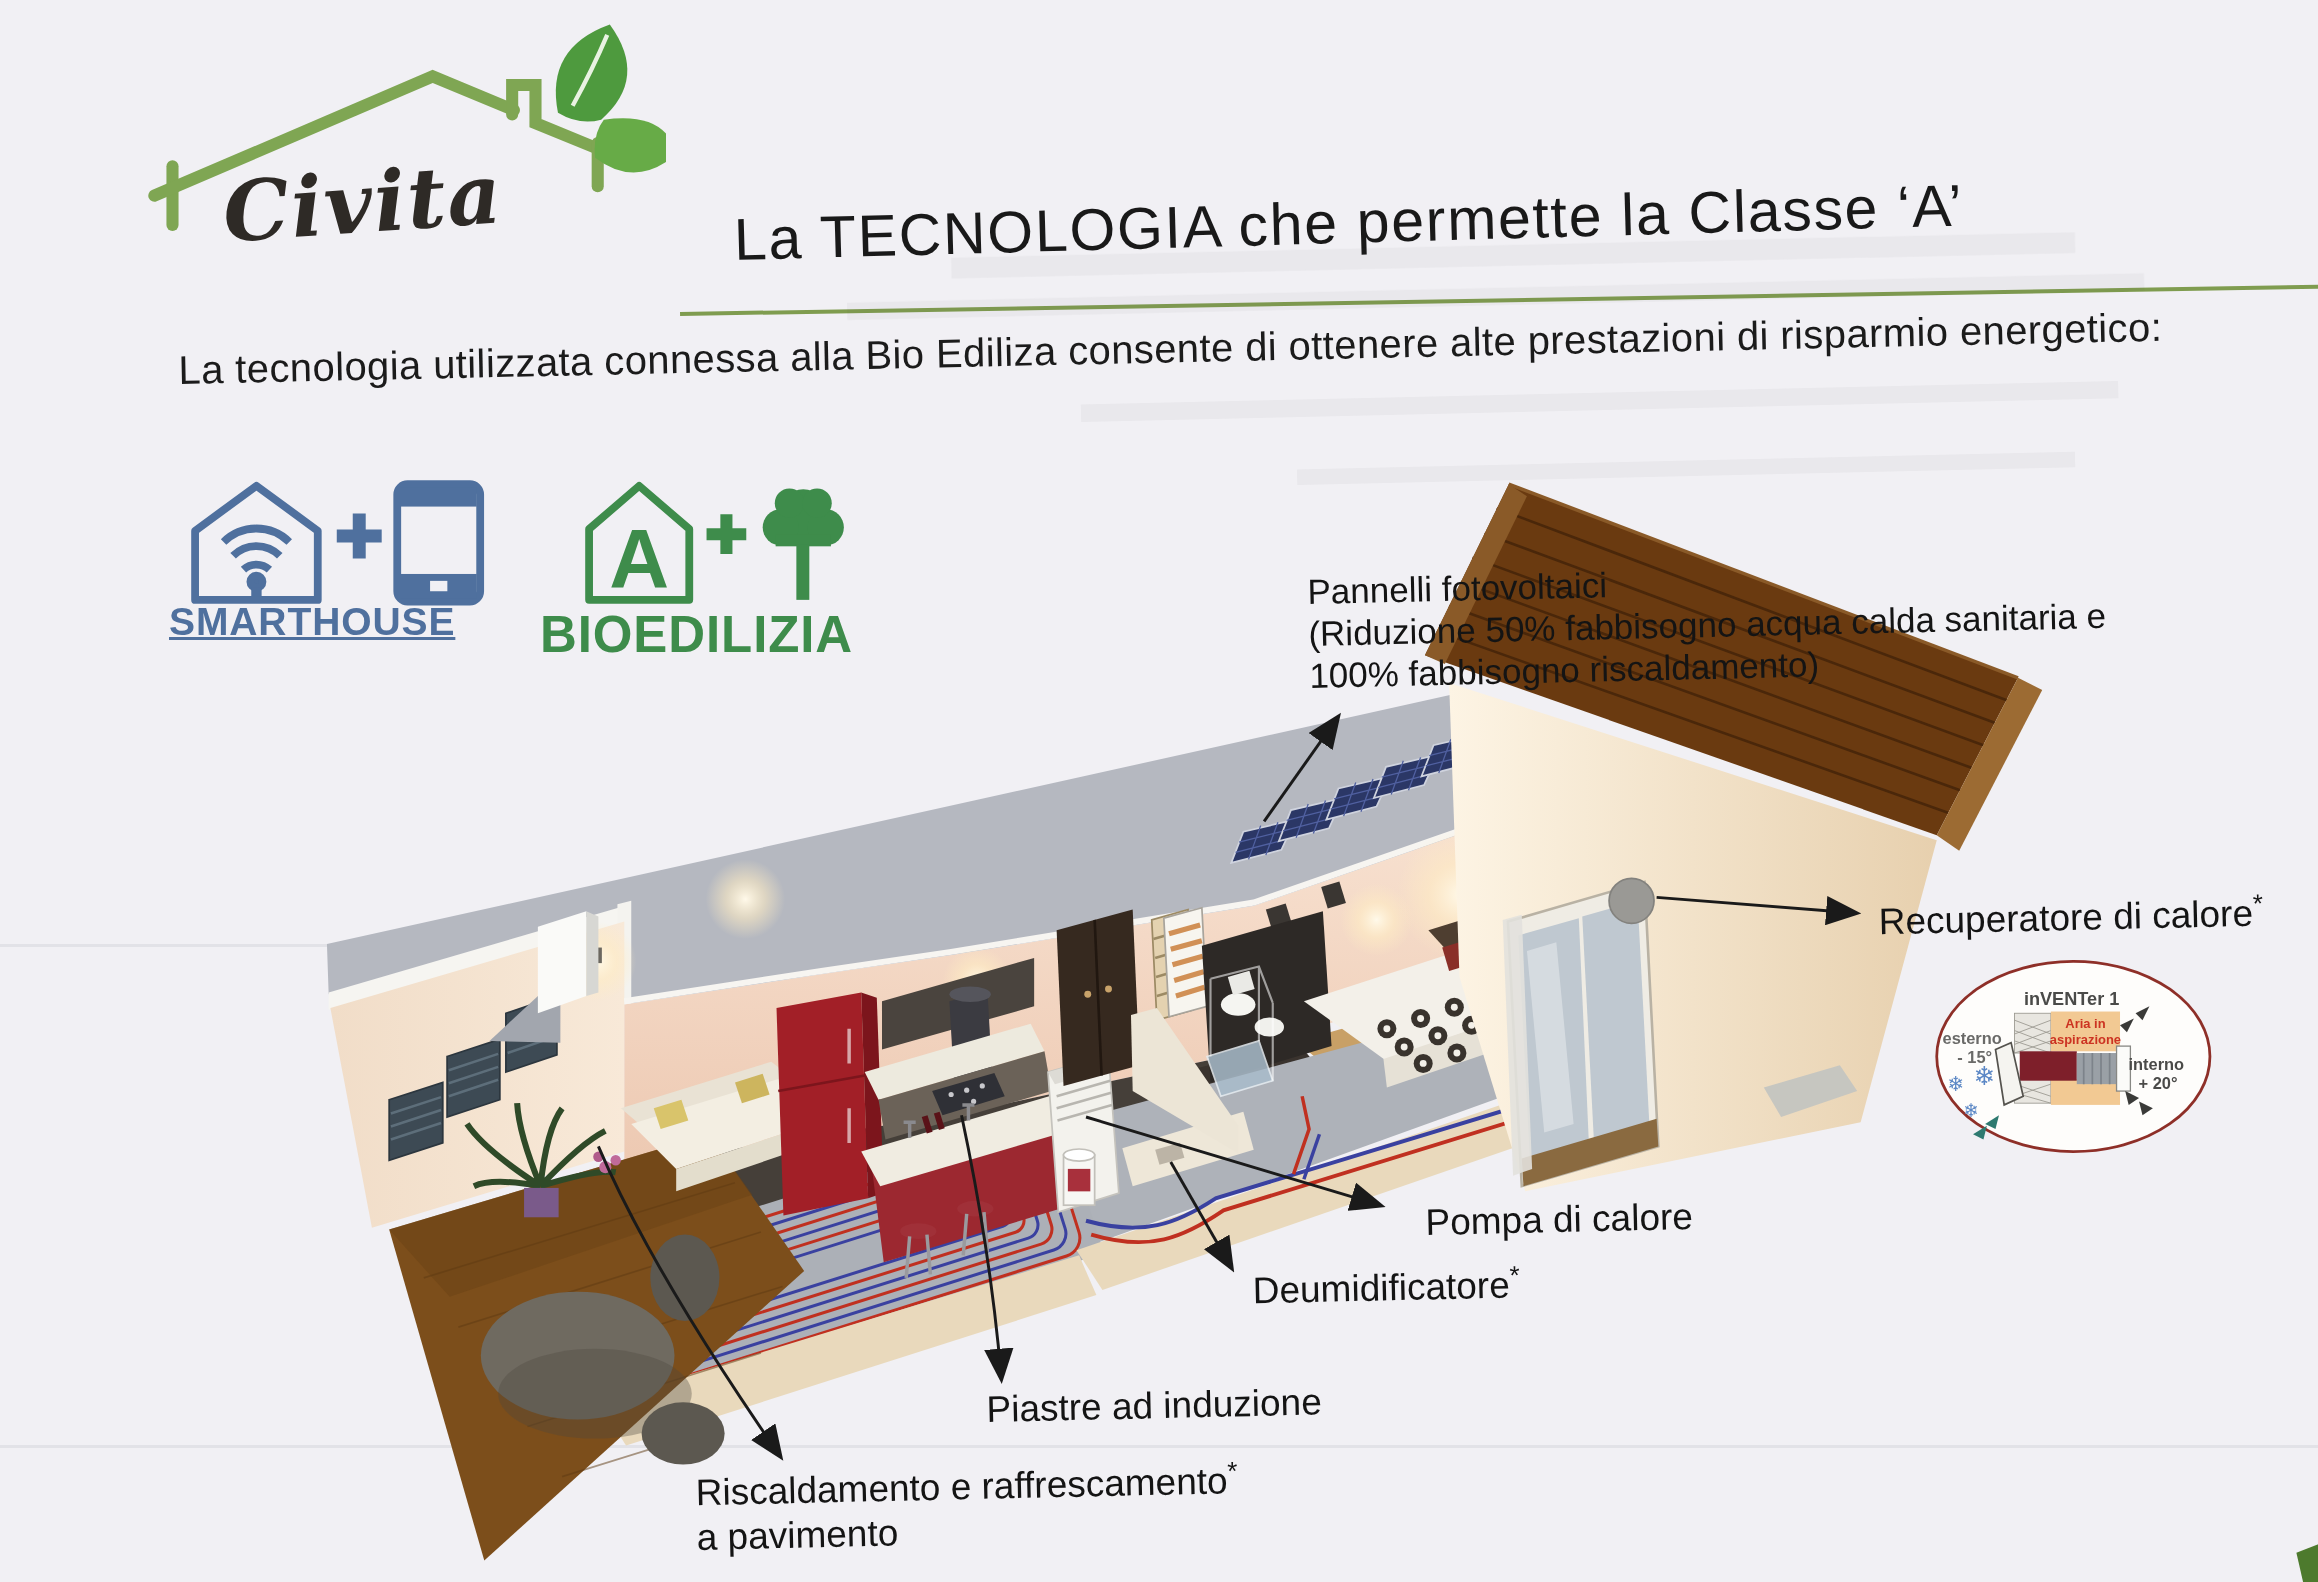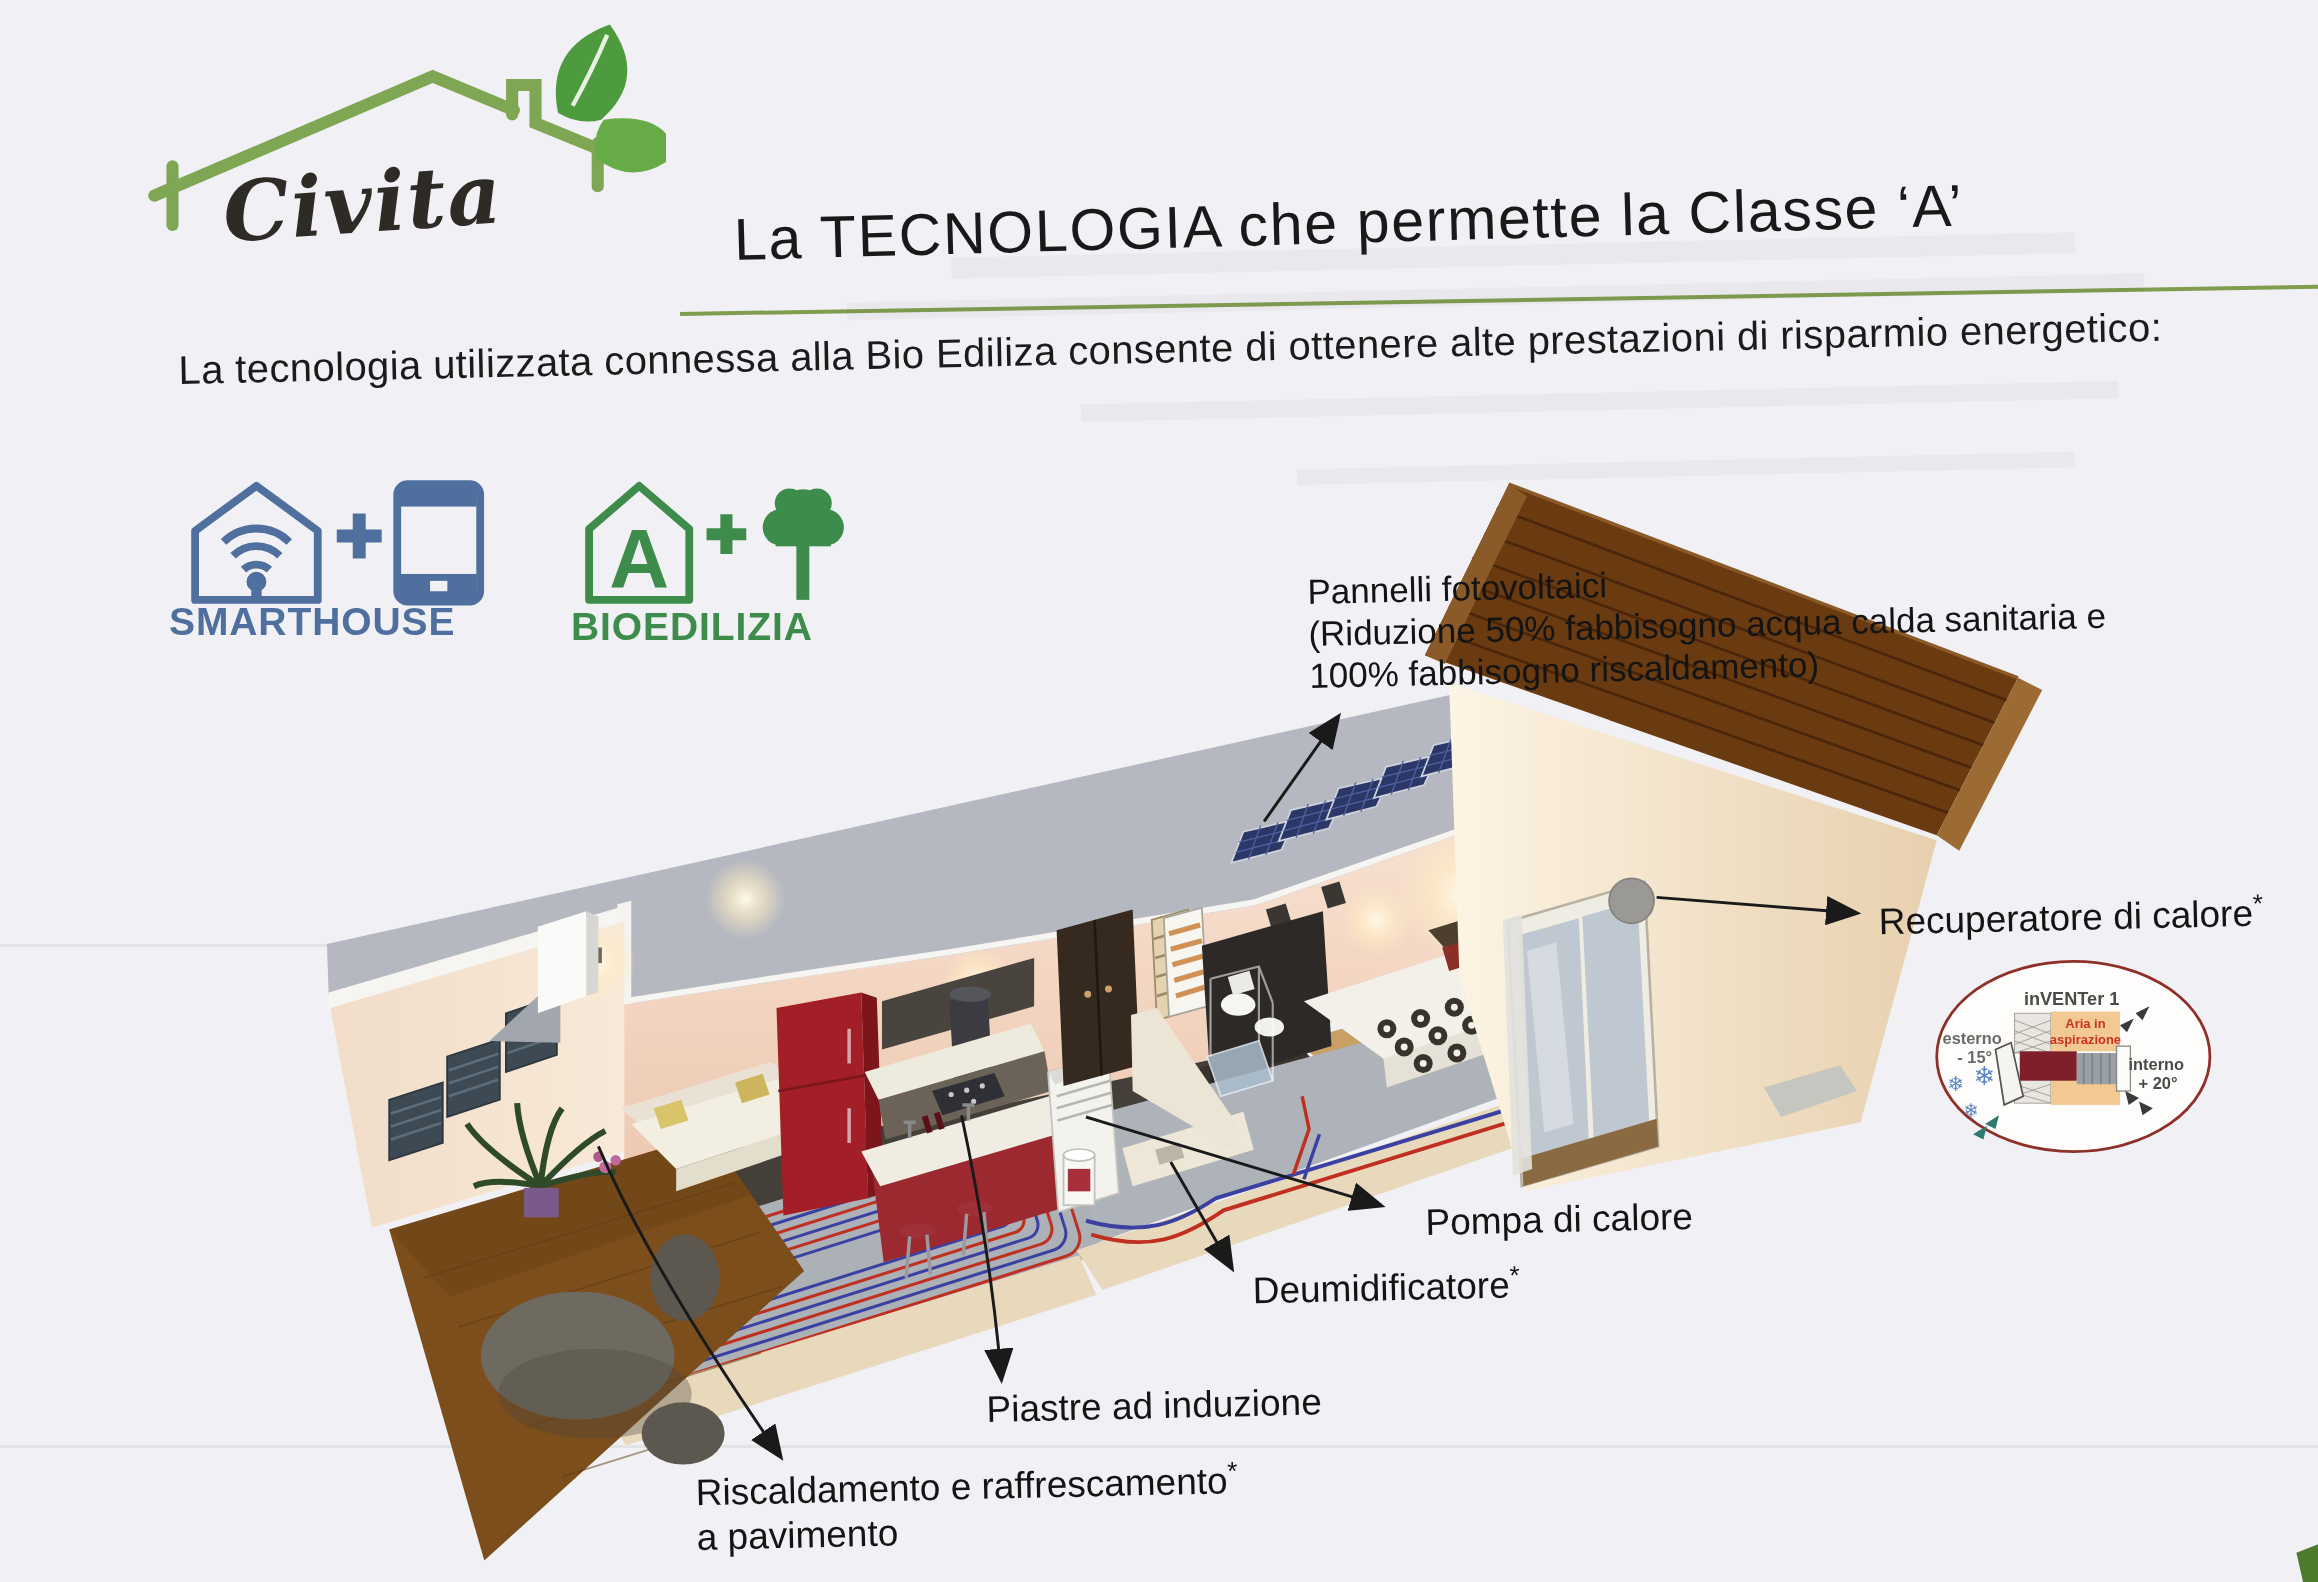--- a/index.html
+++ b/index.html
@@ -12,22 +12,22 @@
   .nuova{left:199px;top:249px;font-weight:bold;font-size:83px;letter-spacing:4.3px;color:#34302c;}
   
   .title{left:733px;top:206px;font-size:59px;letter-spacing:1.7px;color:#191919;white-space:nowrap;
          transform:rotate(-1.6deg);transform-origin:left top;}
   .title-underline{left:680px;top:312px;width:1639px;height:4.3px;background:#7f9c4f;
          transform:rotate(-0.95deg);transform-origin:left top;}
   .intro{left:178px;top:348px;font-size:40px;letter-spacing:0.4px;color:#1b1b1b;white-space:nowrap;
          transform:rotate(-1.25deg);transform-origin:left top;}
   
   .badge-label{font-weight:bold;white-space:nowrap;}
-  .smarthouse-label{left:169px;top:600px;font-size:39px;color:#4f709e;letter-spacing:0.9px;}
-  .bio-label{left:571px;top:605px;font-size:39px;color:#3e8c4b;letter-spacing:0.9px;text-align:right;}
+  .smarthouse-label{left:169px;top:600px;font-size:39px;color:#4f709e;letter-spacing:0.9px;text-decoration:underline;}
+  .bio-label{left:540px;top:605px;font-size:51px;color:#3e8c4b;letter-spacing:0.9px;text-align:right;}
   
   .scene{left:0;top:0;width:2319px;height:1583px;}
   
   .ann{position:absolute;font-size:37px;color:#141414;line-height:45px;white-space:nowrap;
        transform:rotate(-1.3deg);transform-origin:left top;}
   .ann sup{font-size:26px;vertical-align:super;}
   .ann-pannelli{left:1307px;top:571px;font-size:35px;line-height:42px;}
   .ann-recuperatore{left:1878px;top:890px;}
   .ann-pompa{left:1425px;top:1200px;}
   .ann-deumid{left:1252px;top:1259px;}

